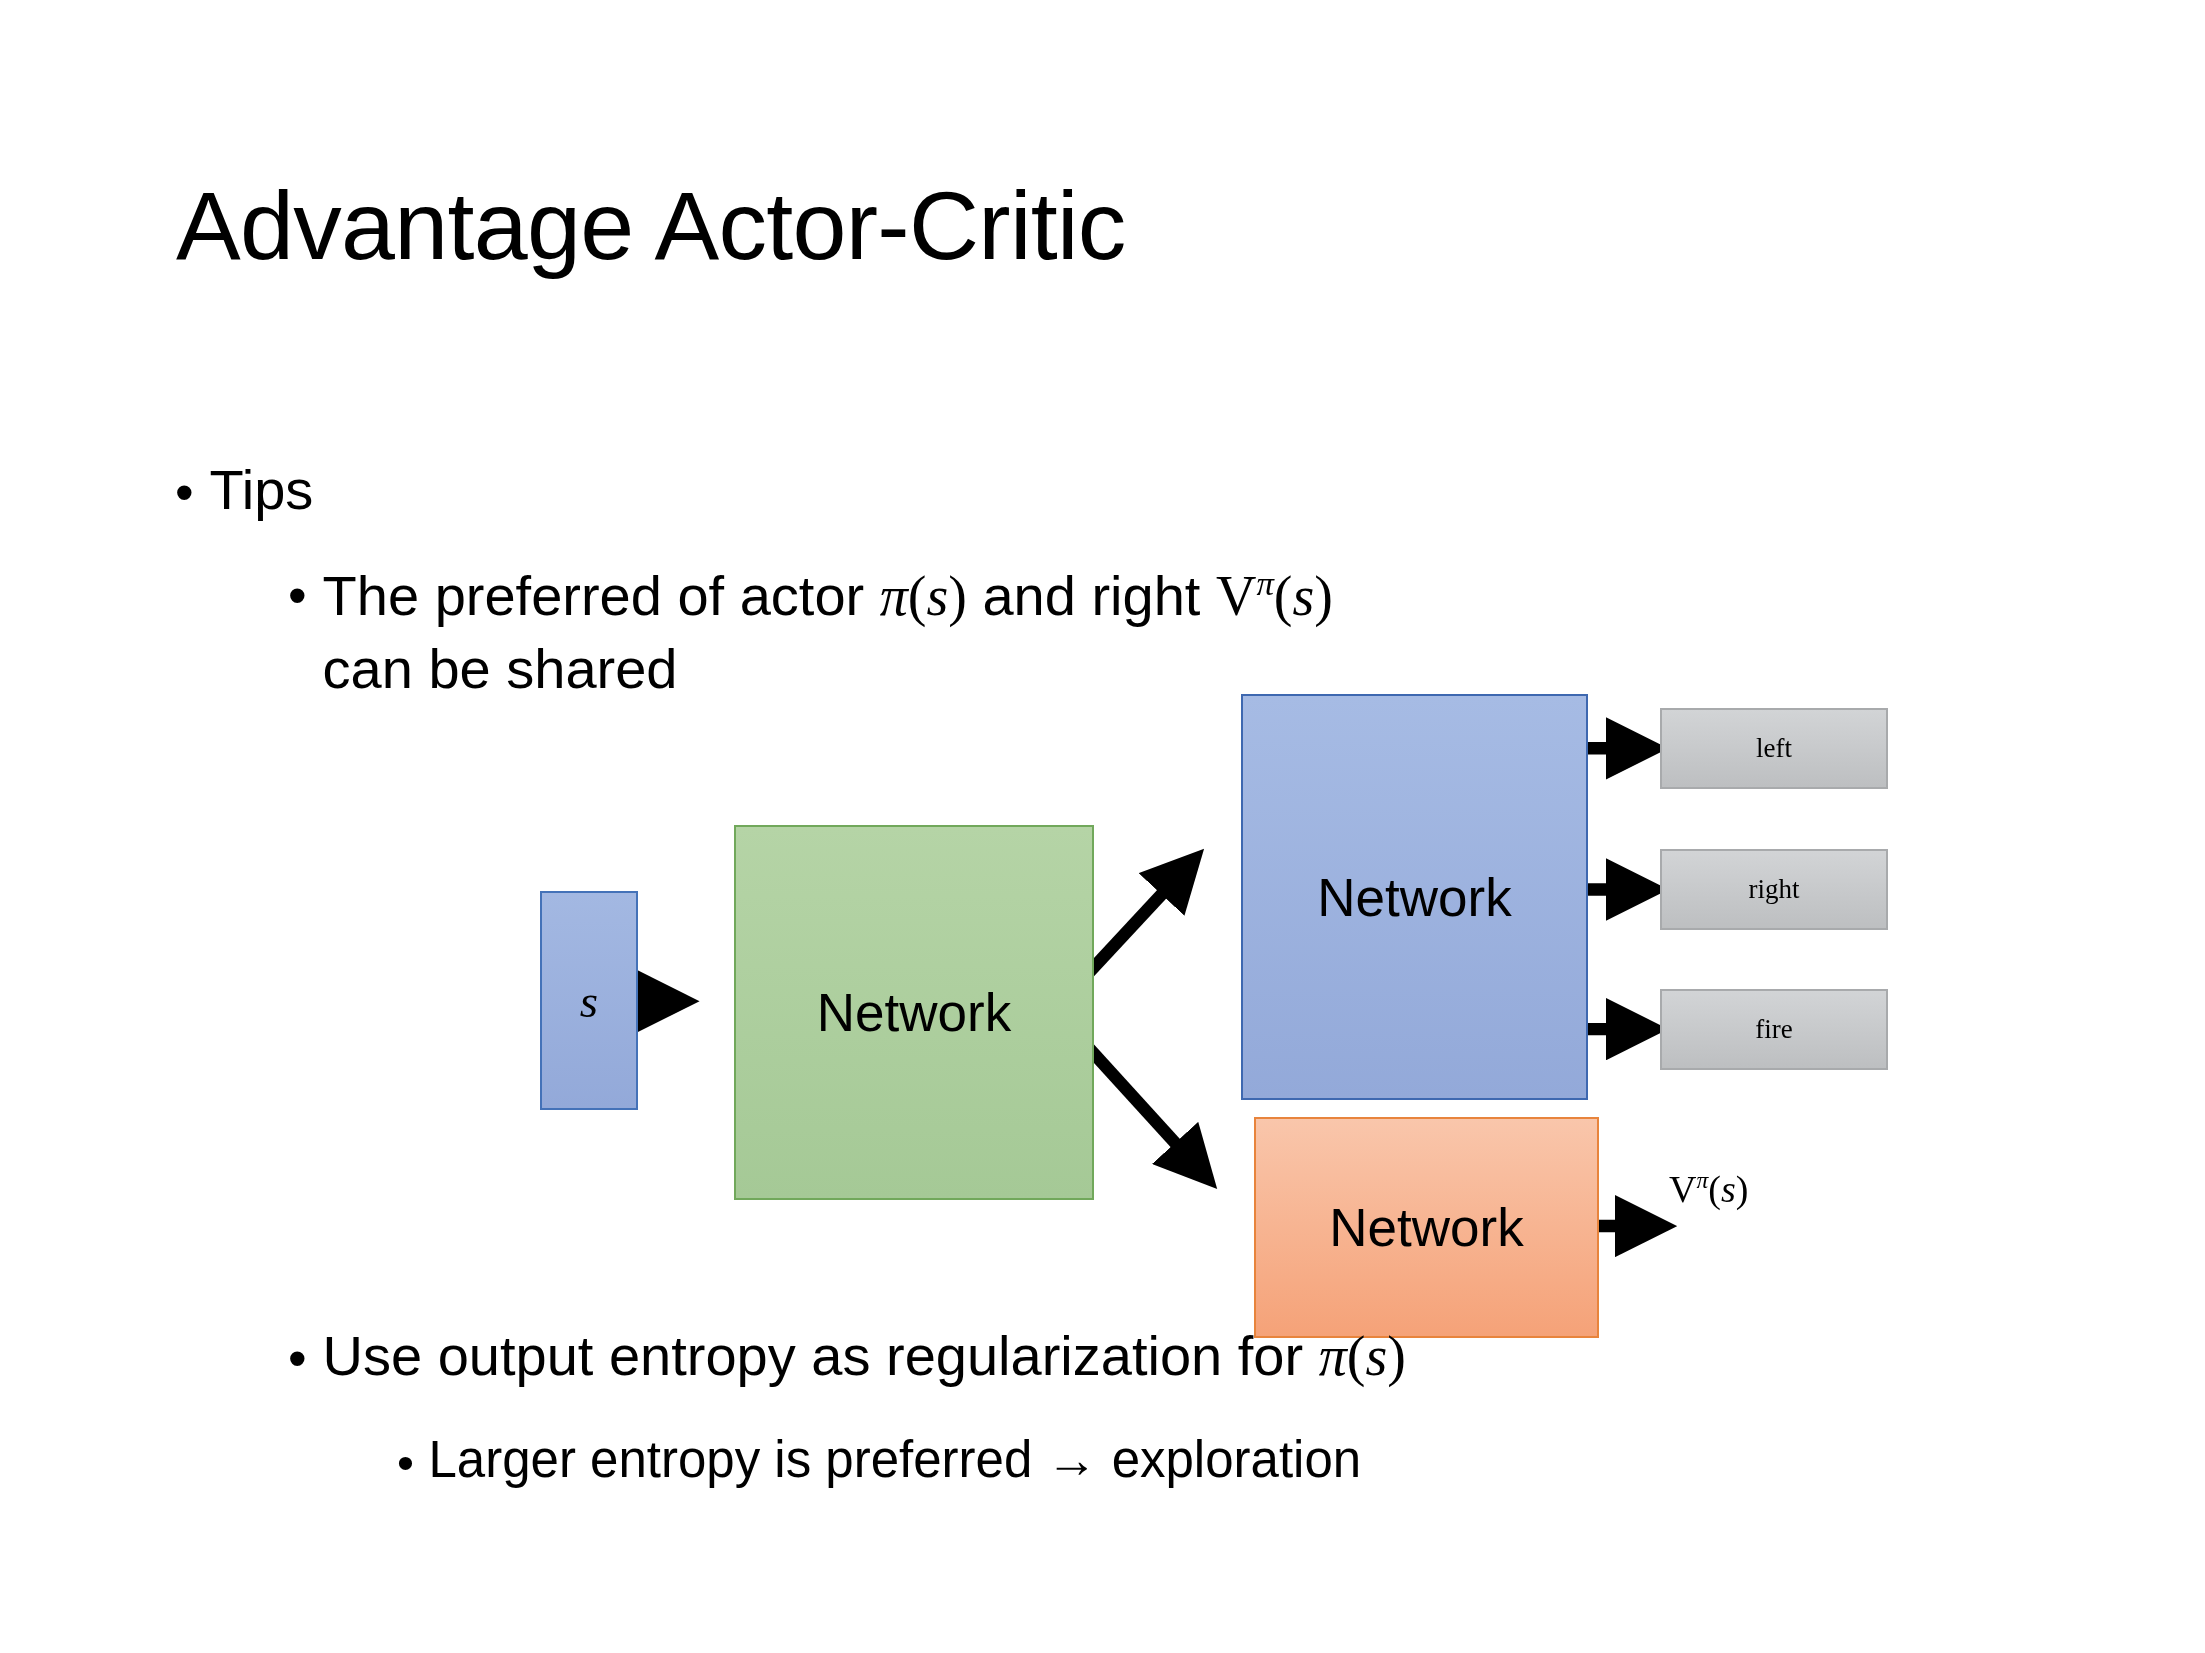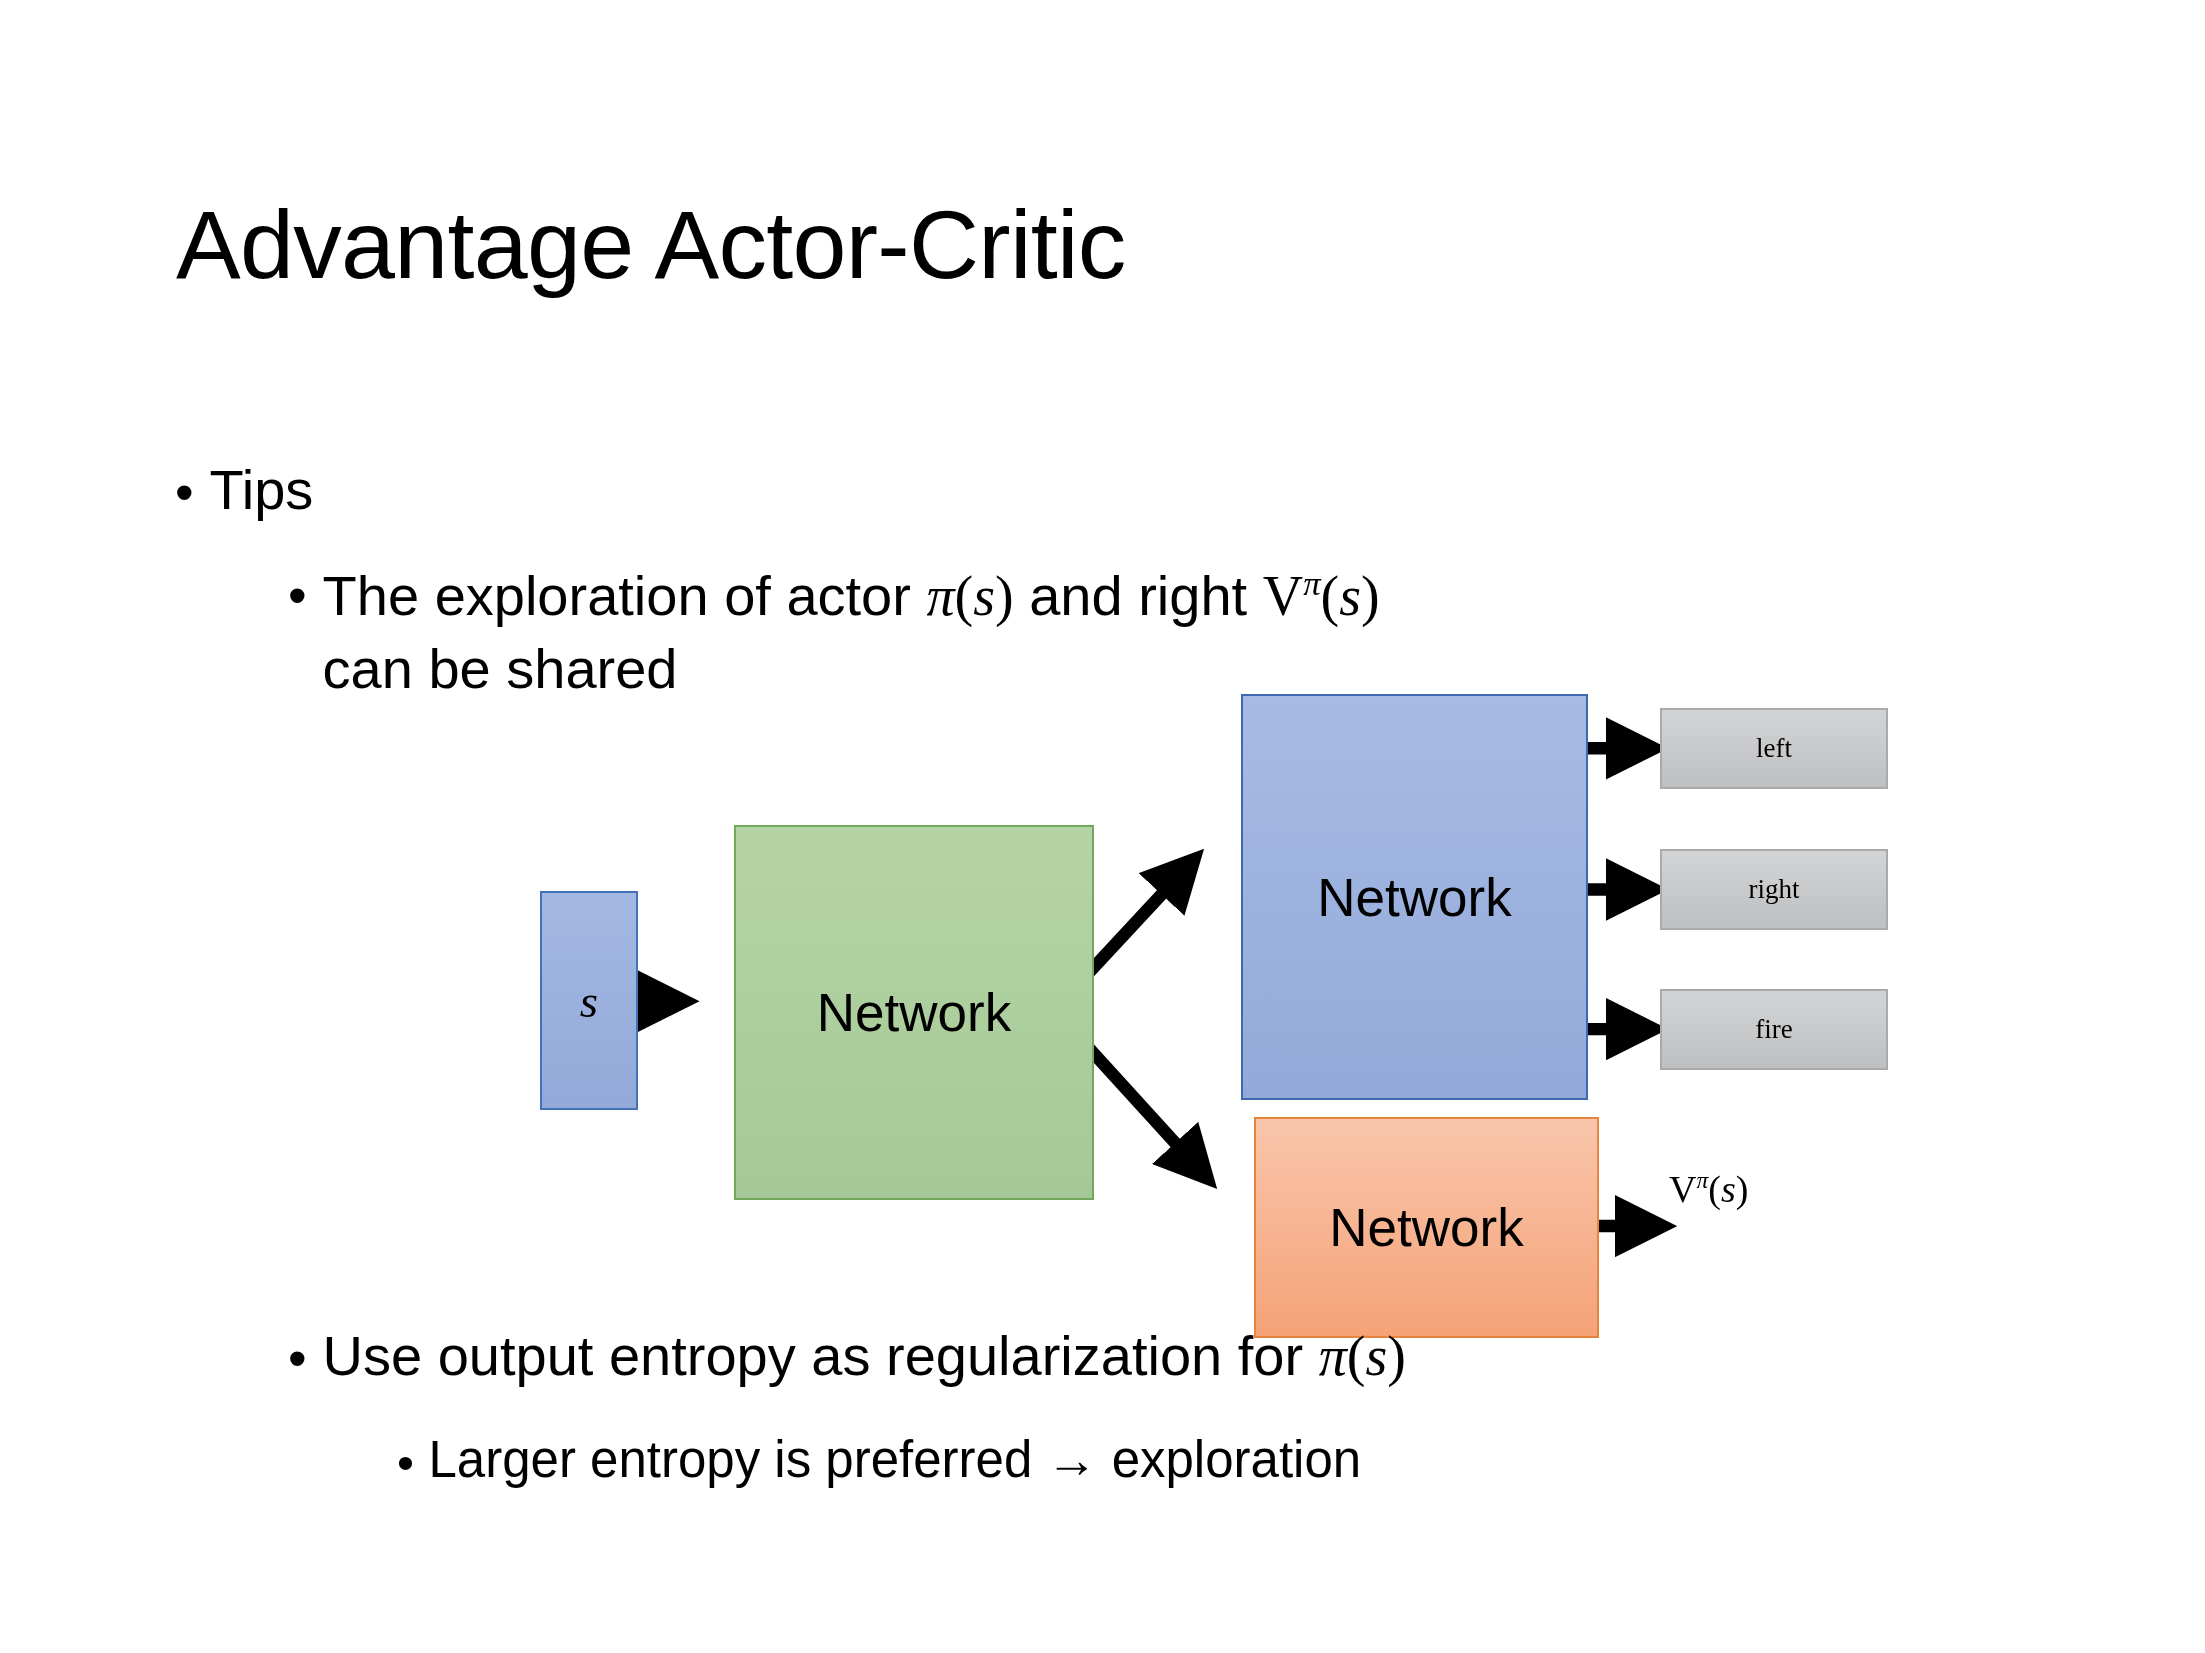--- a/index.html
+++ b/index.html
@@ -21,21 +21,20 @@
   #slide-title {
     position: absolute;
     left: 176px;
     top: 175px;
     font-size: 97px;
     line-height: 1.05;
     font-weight: 400;
     letter-spacing: -0.7px;
     color: #000000;
     white-space: nowrap;
-    margin-top: 19px;
   }
 
   
   .bullet {
     position: absolute;
     display: flex;
     align-items: flex-start;
     color: #000;
   }
   .bullet .dot {
@@ -188,21 +187,21 @@
 
   <div id="slide-title">Advantage Actor-Critic</div>
 
   <div class="bullet" id="b-tips">
     <span class="dot">•</span>
     <span class="txt">Tips</span>
   </div>
 
   <div class="bullet" id="b-params">
     <span class="dot">•</span>
-    <span class="txt"><span>The exploration of actor </span><span class="math"><span>π</span><span class="paren">(</span><span>s</span><span class="paren">)</span></span><span>  and right </span><span class="math"><span class="up">V</span><sup>π</sup><span class="paren">(</span><span>s</span><span class="paren">)</span></span><br><span>can be shared</span></span>
+    <span class="txt"><span>The preferred of actor </span><span class="math"><span>π</span><span class="paren">(</span><span>s</span><span class="paren">)</span></span><span>  and right </span><span class="math"><span class="up">V</span><sup>π</sup><span class="paren">(</span><span>s</span><span class="paren">)</span></span><br><span>can be shared</span></span>
   </div>
 
   <div id="diagram">
 
     <svg class="arrow-svg" viewBox="0 0 3000 2250" xmlns="http://www.w3.org/2000/svg">
       <defs>
         <marker id="ah" markerWidth="5" markerHeight="5" refX="3.6" refY="2.5" orient="auto" markerUnits="strokeWidth">
           <path d="M0,0 L5,2.5 L0,5 z" fill="#000000"></path>
         </marker>
       </defs>

